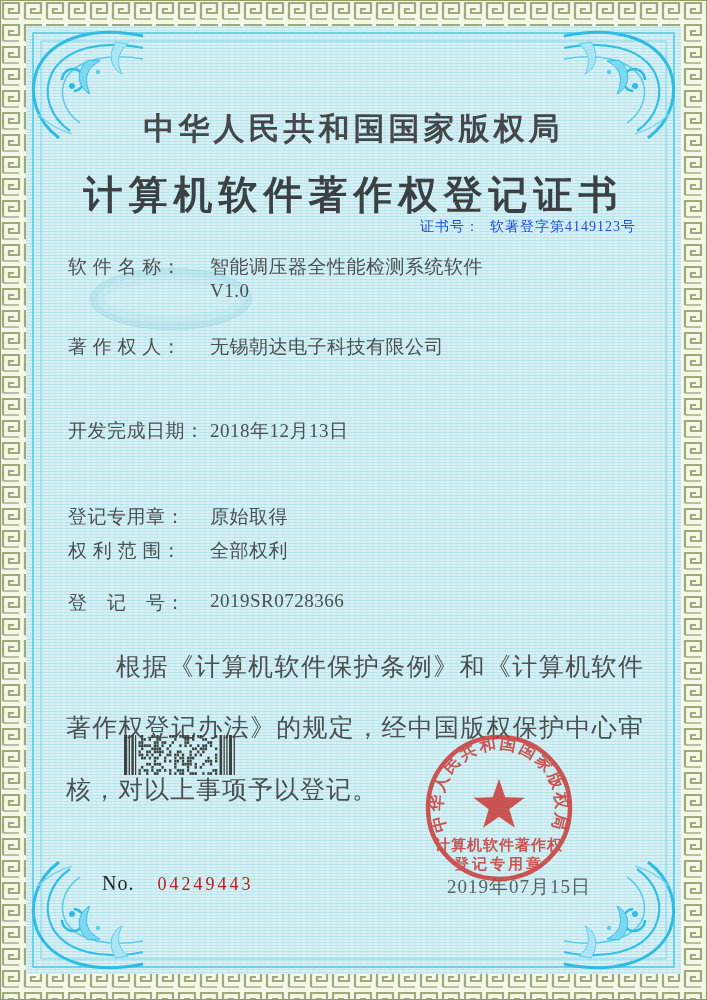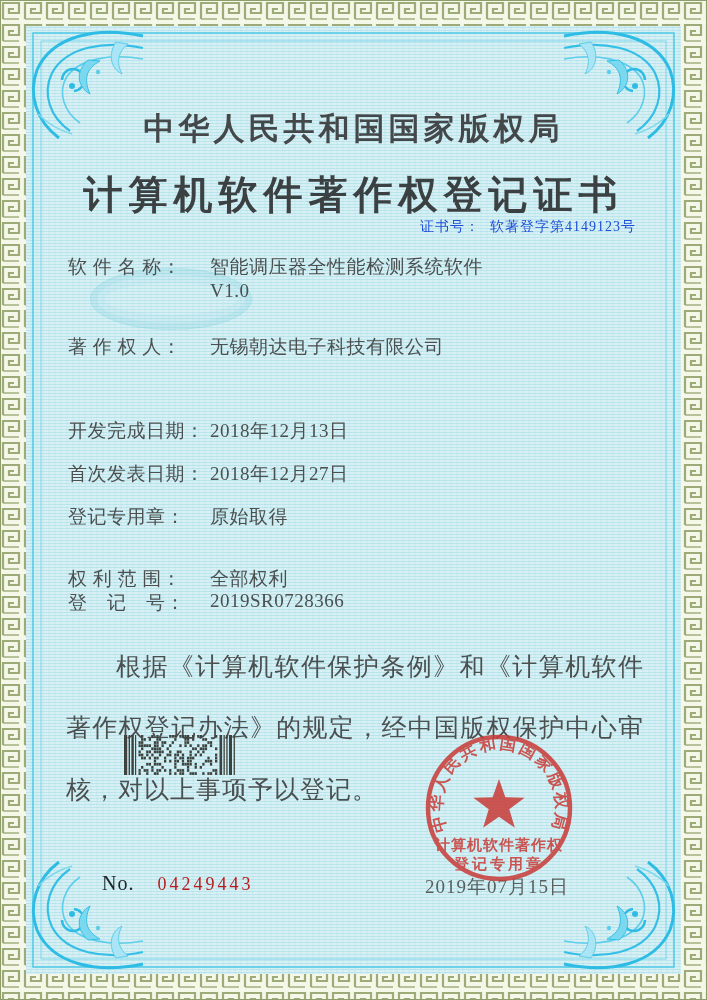--- a/index.html
+++ b/index.html
@@ -53,21 +53,21 @@
     position:absolute;left:66px;top:636px;width:578px;
     font-size:25px;color:#4a4f50;line-height:2.45;
     text-indent:2em;letter-spacing:1px;text-align:justify;
   }
 
   .barcode{
     position:absolute;left:124px;top:734px;width:116px;height:42px;
   }
 
   .seal-date{
-    position:absolute;left:425px;top:874px;
+    position:absolute;left:447px;top:874px;
     font-size:19px;color:#57605f;letter-spacing:1px;
   }
   .seal{
     position:absolute;left:419px;top:730px;width:160px;height:162px;
     opacity:.86;
   }
   .serial{
     position:absolute;left:102px;top:872px;
     font-size:20px;color:#20262a;letter-spacing:1px;
   }
@@ -141,31 +141,27 @@
     <div class="field" style="top:334px">
       <span class="flabel">著 作 权 人：</span>
       <span class="fvalue">无锡朝达电子科技有限公司</span>
     </div>
 
     <div class="field" style="top:418px">
       <span class="flabel">开发完成日期：</span>
       <span class="fvalue">2018年12月13日</span>
     </div>
 
-    <div class="field" style="top:461px">
-      <span class="flabel">首次发表日期：</span>
-      <span class="fvalue">2018年12月27日</span>
-    </div>
 
     <div class="field" style="top:504px">
       <span class="flabel">登记专用章：</span>
       <span class="fvalue">原始取得</span>
     </div>
 
-    <div class="field" style="top:566px">
+    <div class="field" style="top:538px">
       <span class="flabel">权 利 范 围：</span>
       <span class="fvalue">全部权利</span>
     </div>
 
     <div class="field" style="top:590px">
       <span class="flabel">登　记　号：</span>
       <span class="fvalue">2019SR0728366</span>
     </div>
 
     <div class="statement">根据《计算机软件保护条例》和《计算机软件著作权登记办法》的规定，经中国版权保护中心审核，对以上事项予以登记。</div>

